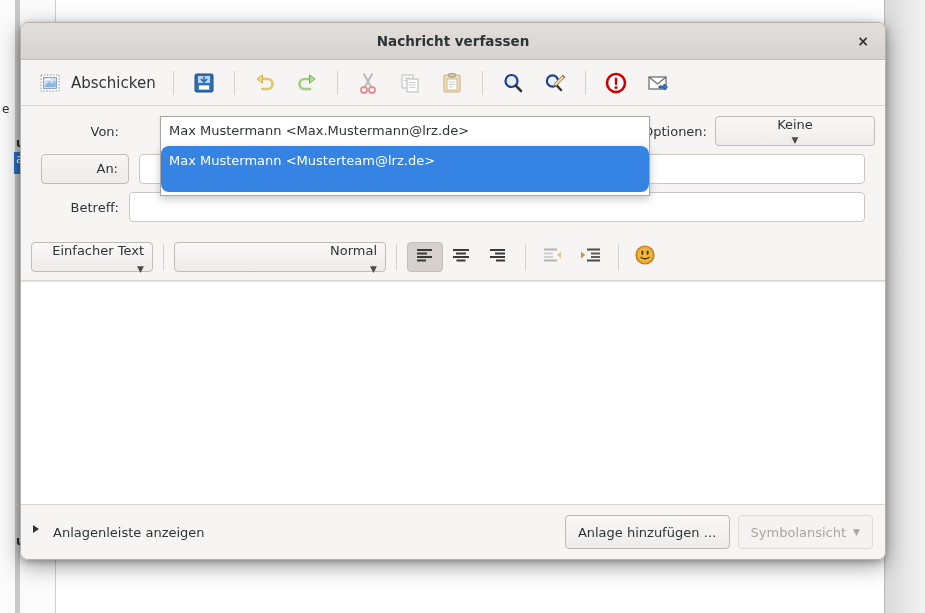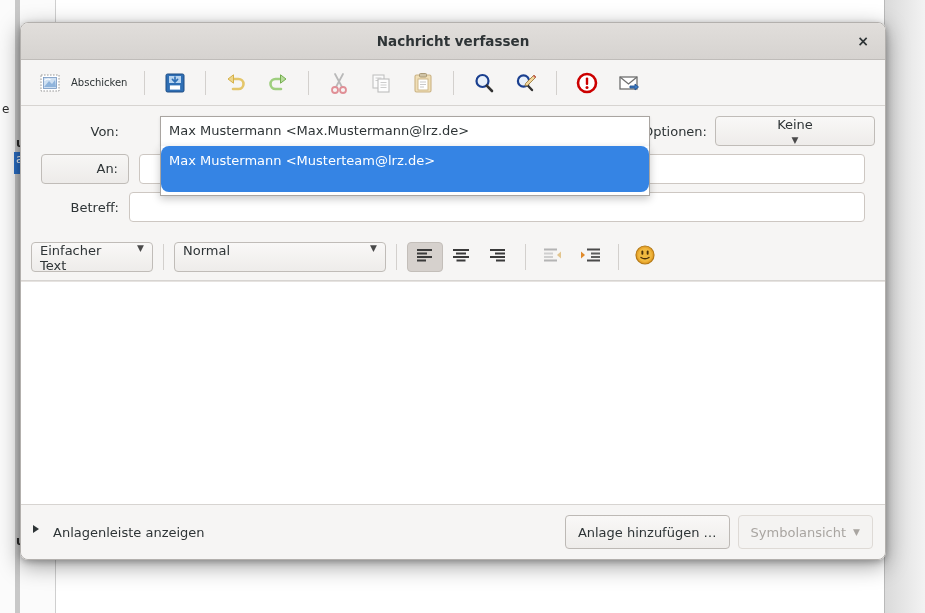--- a/index.html
+++ b/index.html
@@ -140,21 +140,21 @@
   .tb-btn {
     display: flex;
     align-items: center;
     gap: 8px;
     padding: 4px 8px;
     border-radius: 4px;
     cursor: default;
     height: 34px;
     box-sizing: border-box;
   }
-  .tb-label { font-size: 10px; color: #2e3436; white-space: nowrap; }
+  .tb-label { font-size: 15px; color: #2e3436; white-space: nowrap; }
   .tb-sep {
     width: 1px; height: 24px; background: #d3d0cd; margin: 0 9px;
   }
   .tb-icon {
     width: 26px; height: 26px;
     display: flex; align-items: center; justify-content: center;
   }
 
   
   .fields {
@@ -285,28 +285,29 @@
     align-items: center;
     padding: 0 10px;
     border-bottom: 1px solid #d7d4d1;
   }
   .fmt-btn {
     height: 30px;
     background: linear-gradient(to bottom, #f9f8f7, #eeecea);
     border: 1px solid #c0bcb8;
     border-radius: 4px;
     display: flex;
-    align-items: flex-start;
+    align-items: flex-end;
     justify-content: space-between;
     padding: 0 8px;
     font-size: 13px;
     color: #2e3436;
     box-sizing: border-box;
     cursor: pointer;
     gap: 6px;
+    flex-direction: column;
   }
   .fmt-plain { width: 122px; }
   .fmt-para { width: 212px; }
   .fmt-sep { width: 1px; height: 26px; background: #d3d0cd; margin: 0 10px; }
   .align-btn {
     width: 36px; height: 30px;
     display: flex; align-items: center; justify-content: center;
     border-radius: 4px;
     border: 1px solid transparent;
     cursor: pointer;

